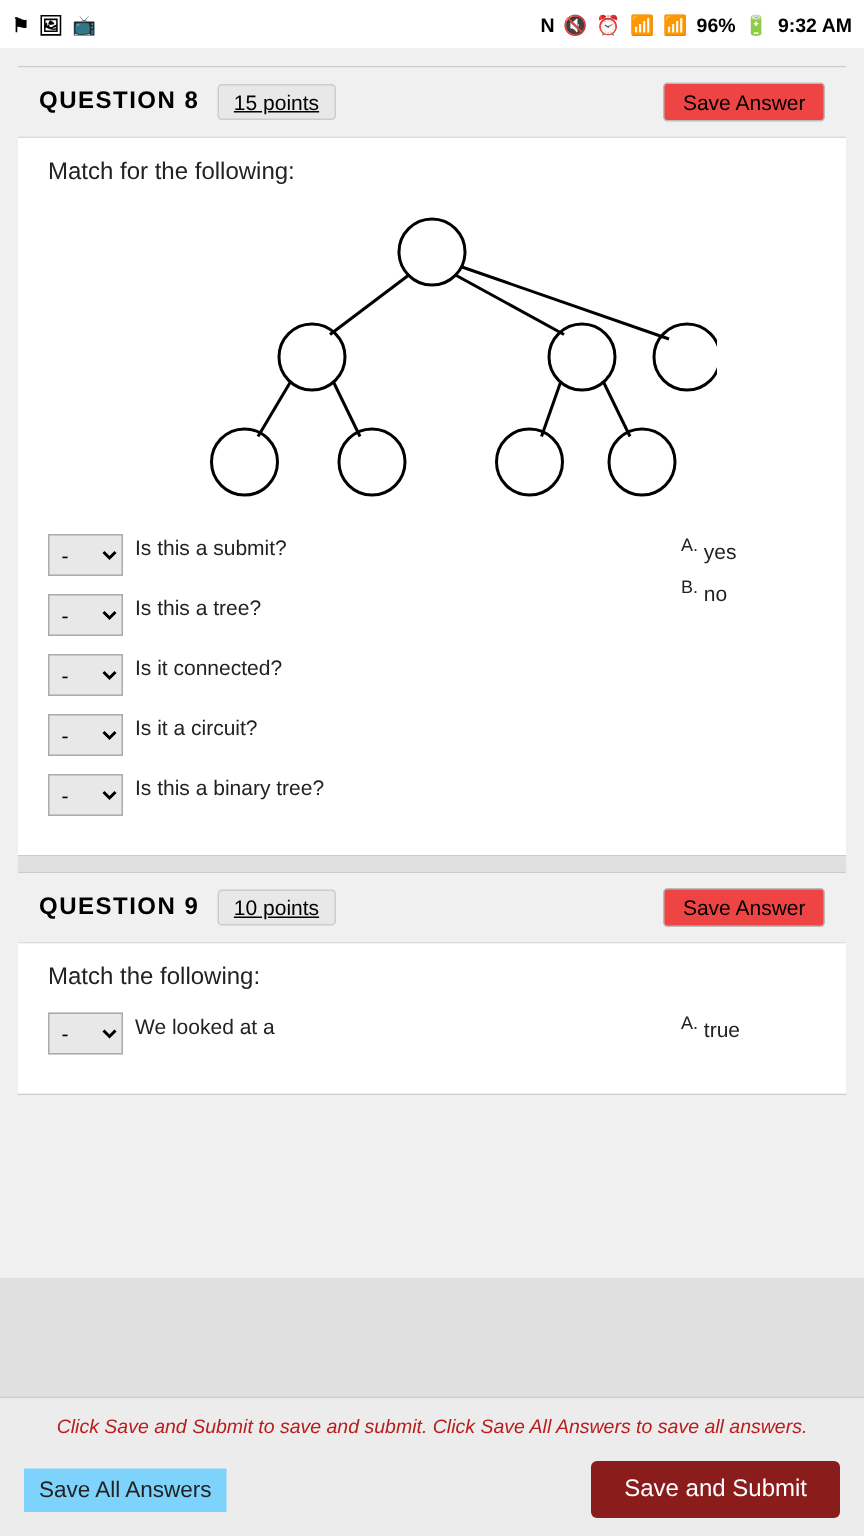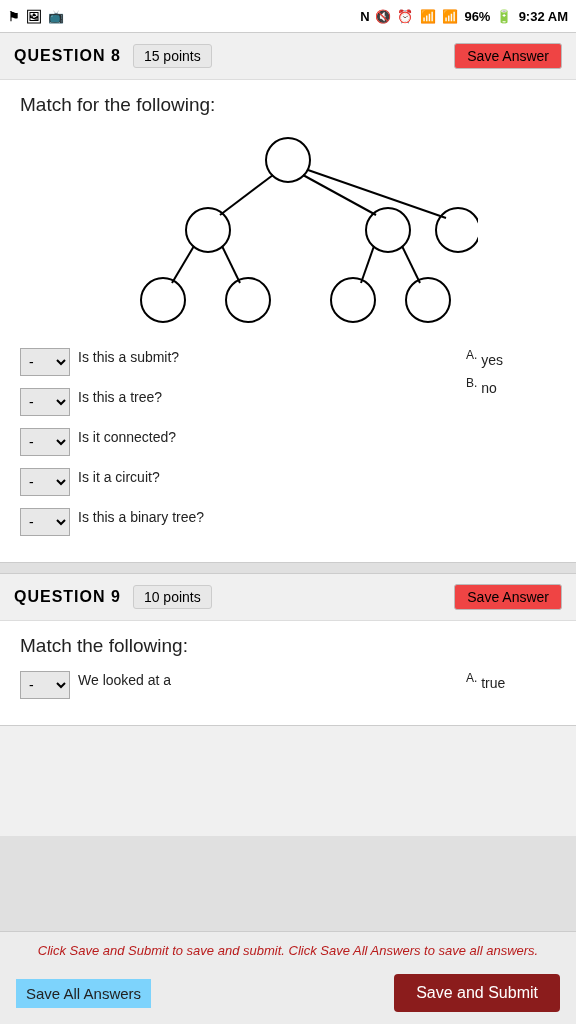--- a/index.html
+++ b/index.html
@@ -22,21 +22,21 @@
       padding: 0 8px;
       font-size: 13px;
       font-weight: bold;
     }
     .status-left { display: flex; gap: 6px; align-items: center; }
     .status-right { display: flex; gap: 6px; align-items: center; }
 
     
     .main-content {
       background: #f0f0f0;
-      padding: 0;
+      padding: 12px;
     }
 
     
     .question-card {
       background: #f8f8f8;
       margin: 0;
       border-top: 1px solid #ccc;
       border-bottom: 1px solid #ccc;
     }
 
@@ -52,38 +52,39 @@
       font-weight: bold;
       font-size: 16px;
       letter-spacing: 1px;
     }
     .points-badge {
       background: #e8e8e8;
       border: 1px solid #ccc;
       border-radius: 3px;
       padding: 3px 10px;
       font-size: 14px;
+      text-decoration: underline;
     }
     .save-answer-btn {
       background: #ef4444;
       border: 1px solid #bbb;
       border-radius: 3px;
       padding: 4px 12px;
       font-size: 14px;
       cursor: pointer;
       margin-left: auto;
     }
 
     .question-body {
       padding: 14px 20px;
       background: #fff;
     }
 
     .question-instruction {
-      font-size: 19px;
+      font-size: 16px;
       margin-bottom: 14px;
       color: #222;
     }
 
     
     .tree-container {
       display: flex;
       justify-content: center;
       margin-bottom: 18px;
     }

